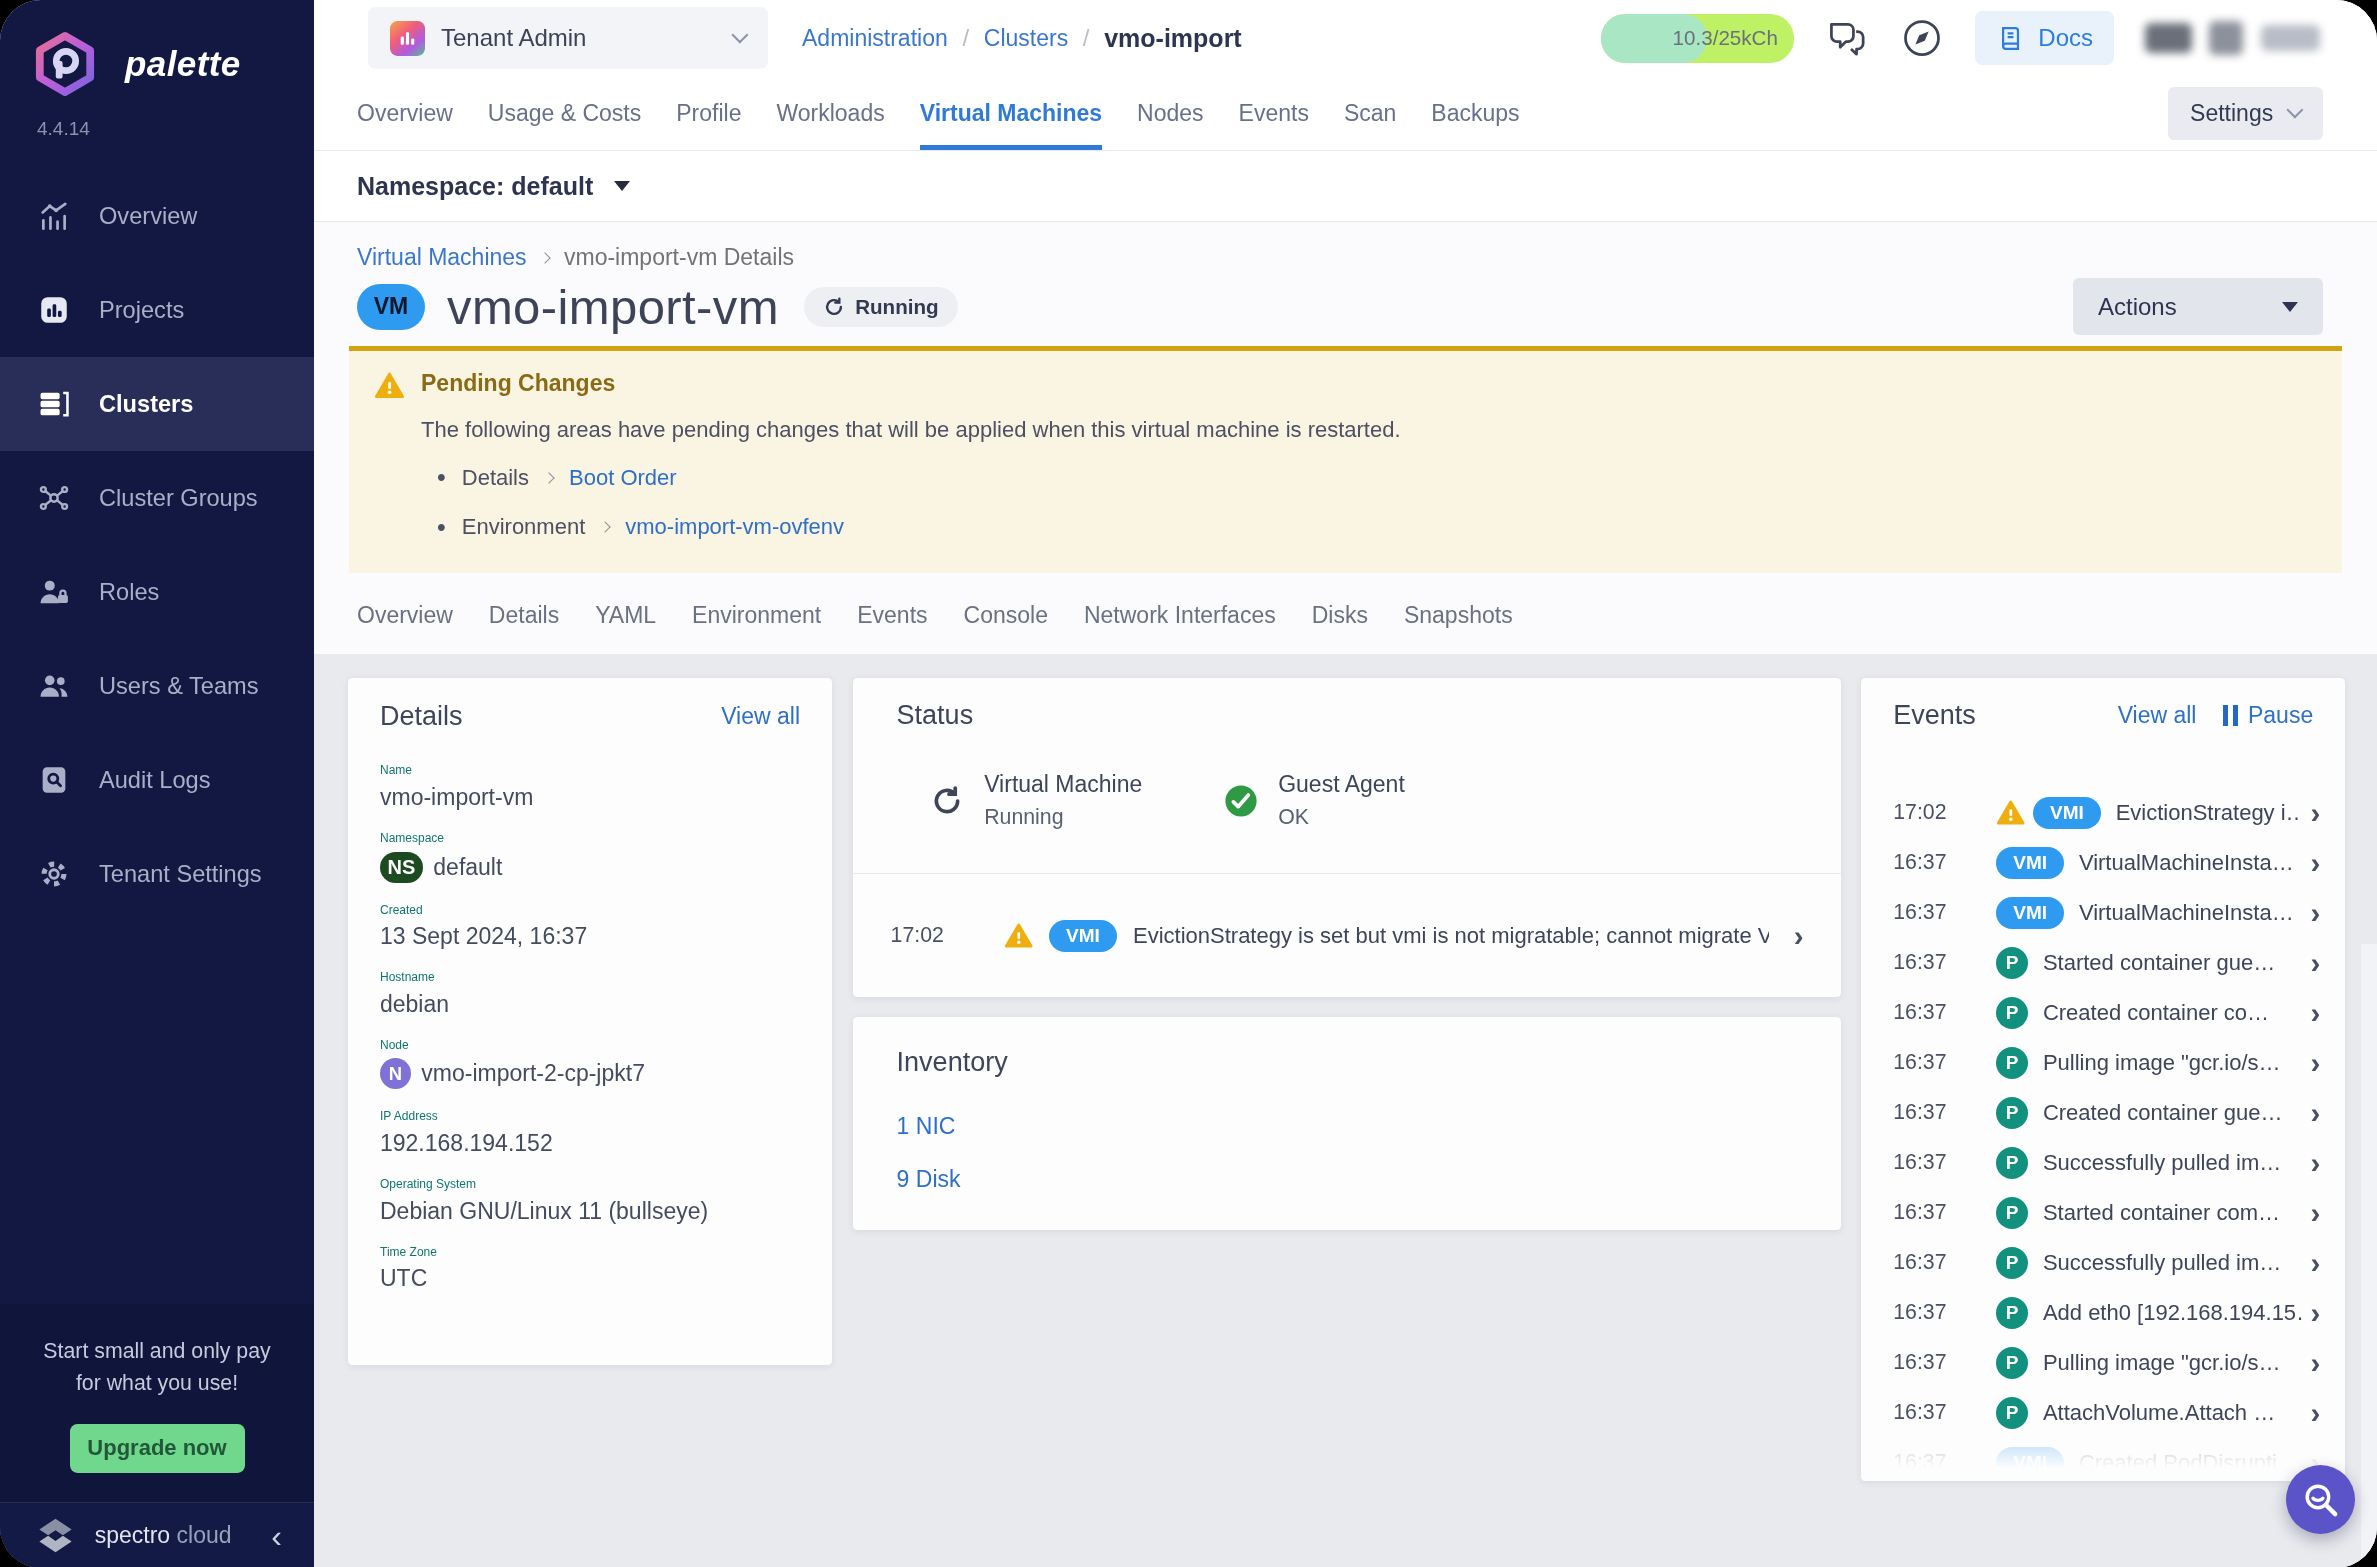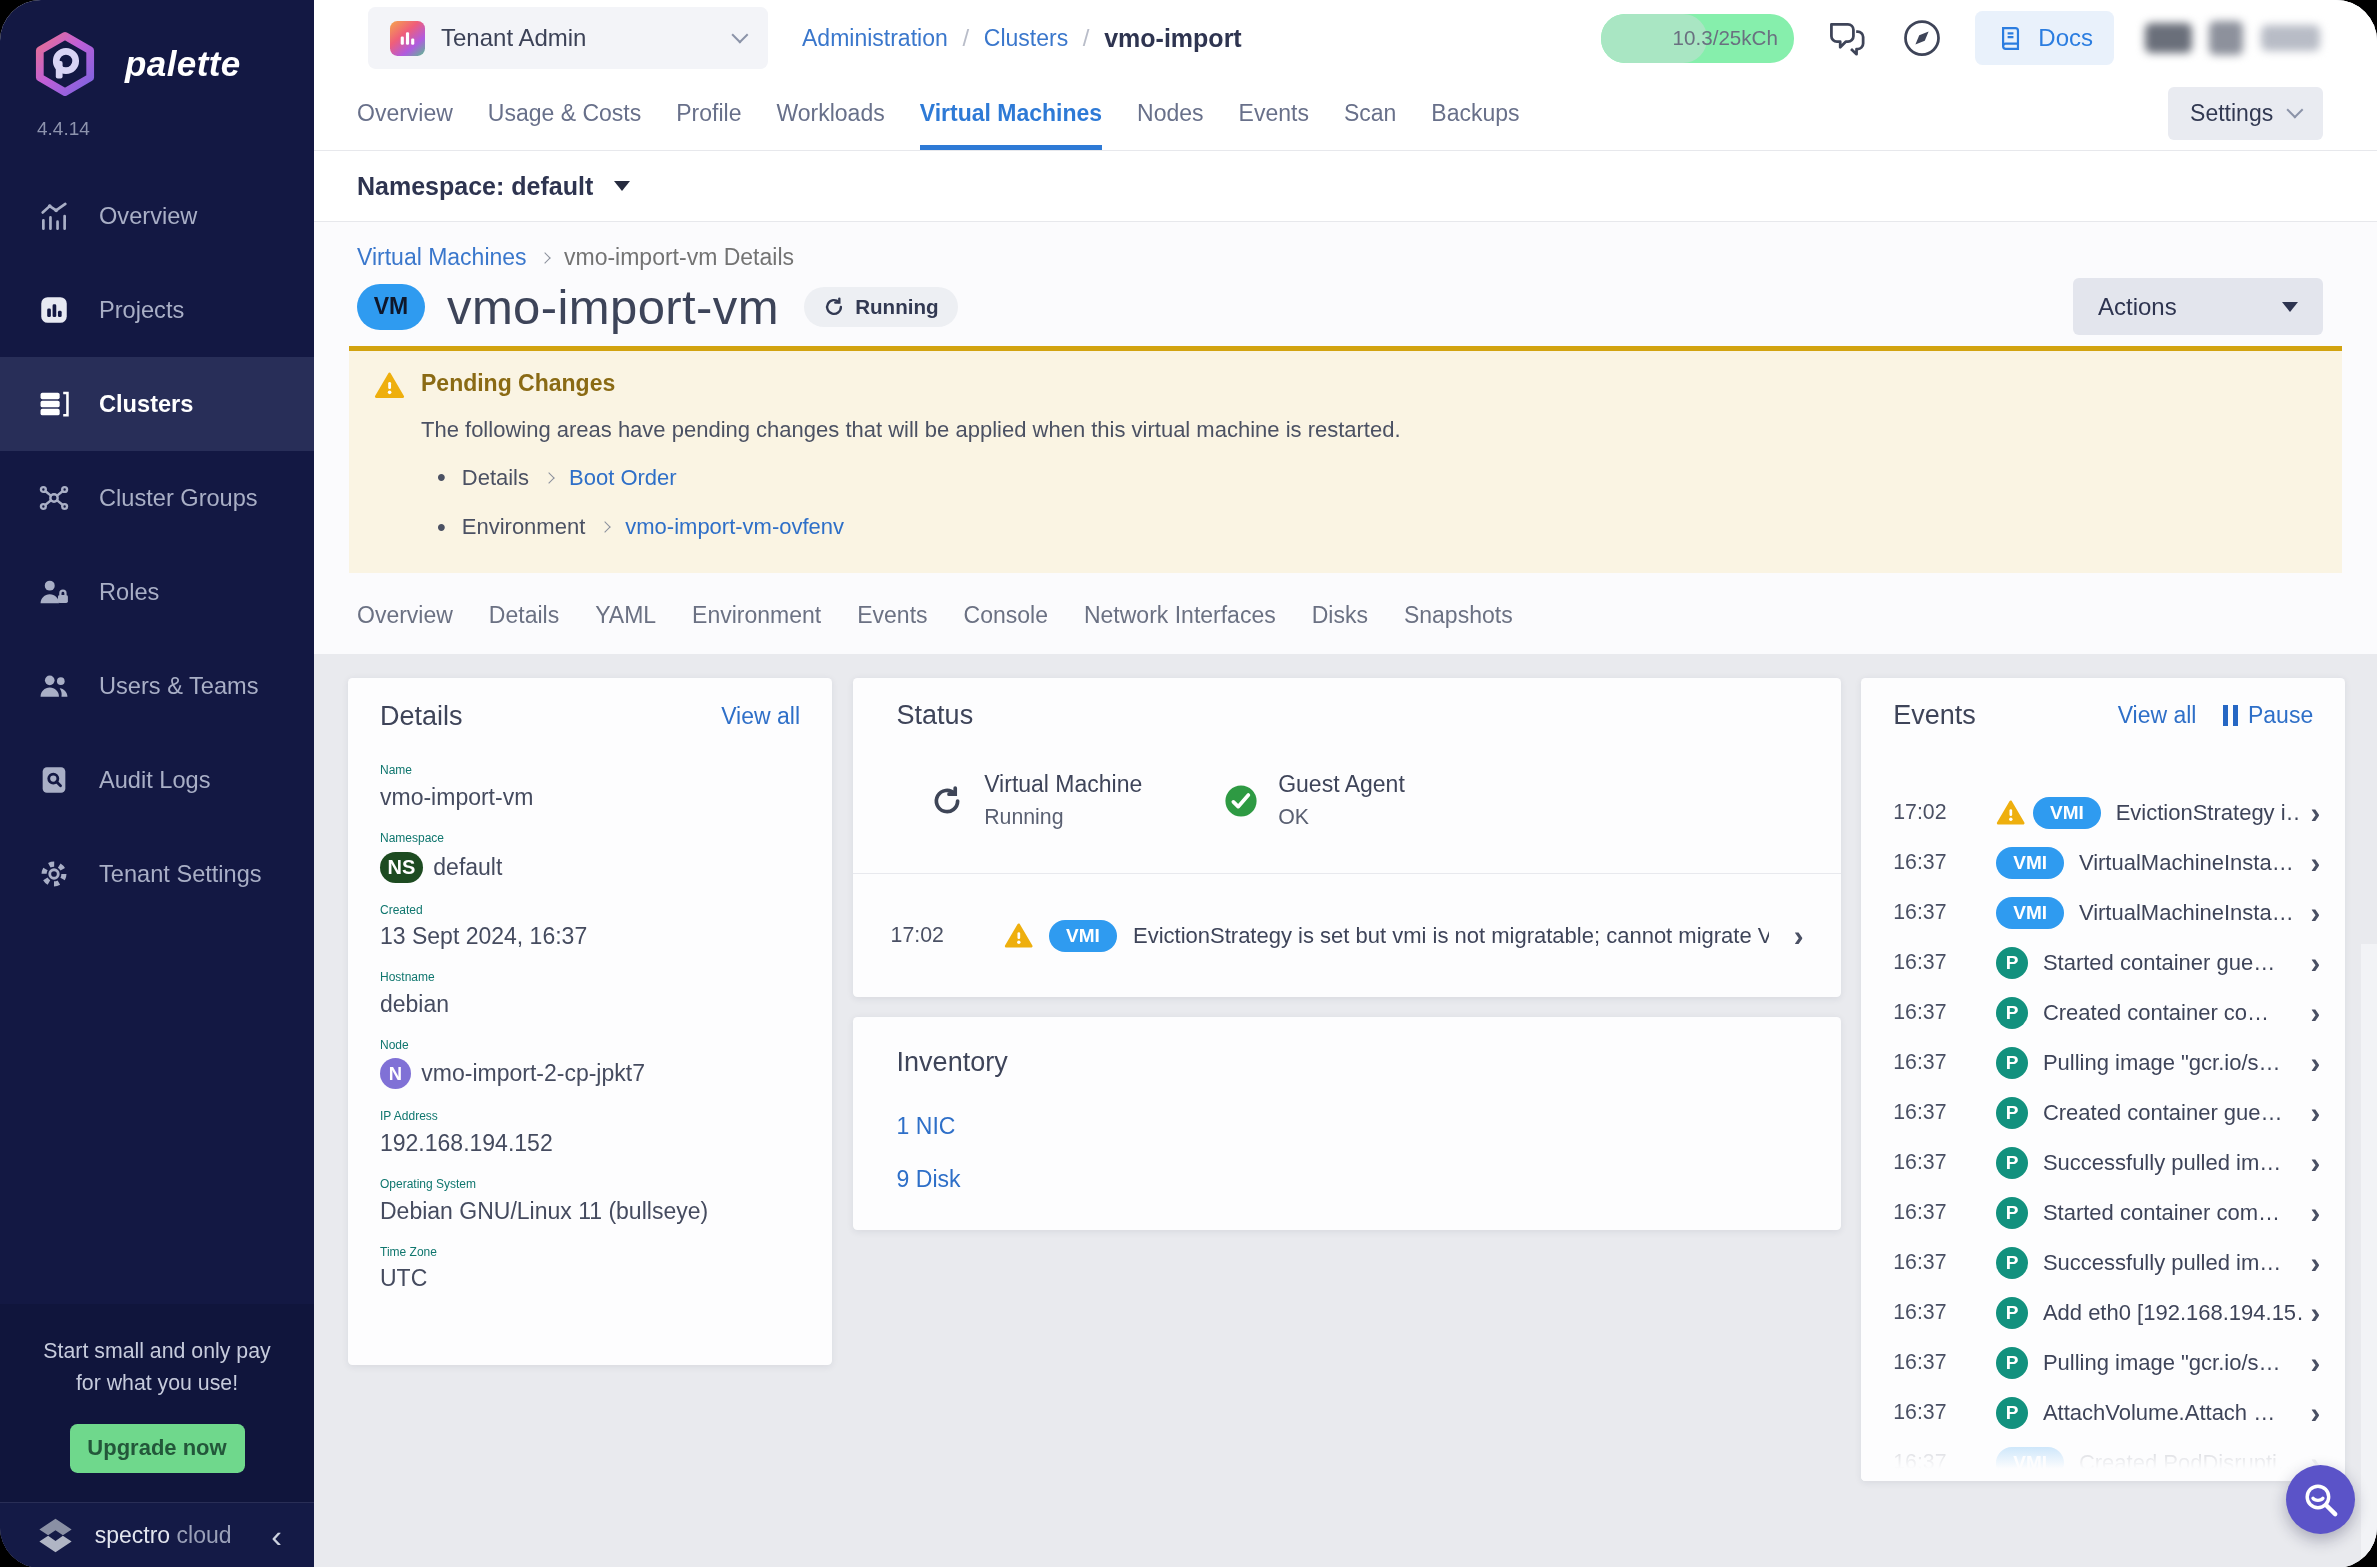--- a/index.html
+++ b/index.html
@@ -34,21 +34,21 @@
   .scope-icon { width:35px; height:35px; border-radius:7.4px; background:linear-gradient(140deg,#f6a54c,#ef5e7a 38%,#b05be0 70%,#58c08b); display:flex; align-items:center; justify-content:center; flex:none; }
   .scope-icon svg { width:25px; height:25px; }
   .scope-label { font-size:24px; color:#3c4257; }
   .chev { width:11.8px; height:11.8px; border-right:2.2px solid #8b93a8; border-bottom:2.2px solid #8b93a8; transform:rotate(45deg) translate(-2.2px,-2.2px); }
   .scope .chev { margin-left:auto; }
   .crumbs { margin-left:34px; display:flex; align-items:center; gap:14.7px; font-size:23px; white-space:nowrap; }
   .crumb-link { color:#3a77cc; cursor:pointer; }
   .crumb-sep { color:#b9bdc9; font-size:24px; }
   .crumb-cur { color:#2e3450; font-weight:700; font-size:25px; }
   .top-right { margin-left:auto; display:flex; align-items:center; gap:31px; }
-  .usage { position:relative; width:193px; height:49px; border-radius:24px; background:#86efac; overflow:hidden; flex:none; }
+  .usage { position:relative; width:193px; height:49px; border-radius:24px; background:#bef264; overflow:hidden; flex:none; }
   .usage-fill { position:absolute; left:0; top:0; bottom:0; width:55%; background:var(--usage-green,#a9e6c3); border-radius:24px; }
   .usage-text { position:absolute; right:16px; top:50%; transform:translateY(-50%); font-size:20.6px; color:#6a7080; }
   .iconbtn { width:44px; height:44px; color:#3e4458; cursor:pointer; flex:none; }
   .iconbtn svg { width:100%; height:100%; }
   .docs { height:54px; background:#e9f1fb; border-radius:7.4px; display:flex; align-items:center; gap:11.8px; padding:0 20.6px; color:#2b7de0; font-size:24px; font-weight:500; cursor:pointer; }
   .docs svg { width:31px; height:31px; }
   .blurred { display:flex; gap:17.7px; align-items:center; filter:blur(4.4px); }
   .blurred span { display:inline-block; border-radius:5.9px; }
   .rb1 { width:47px; height:29.4px; background:#6a6f7a; }
   .rb2 { width:34px; height:34px; background:#8d919c; }

